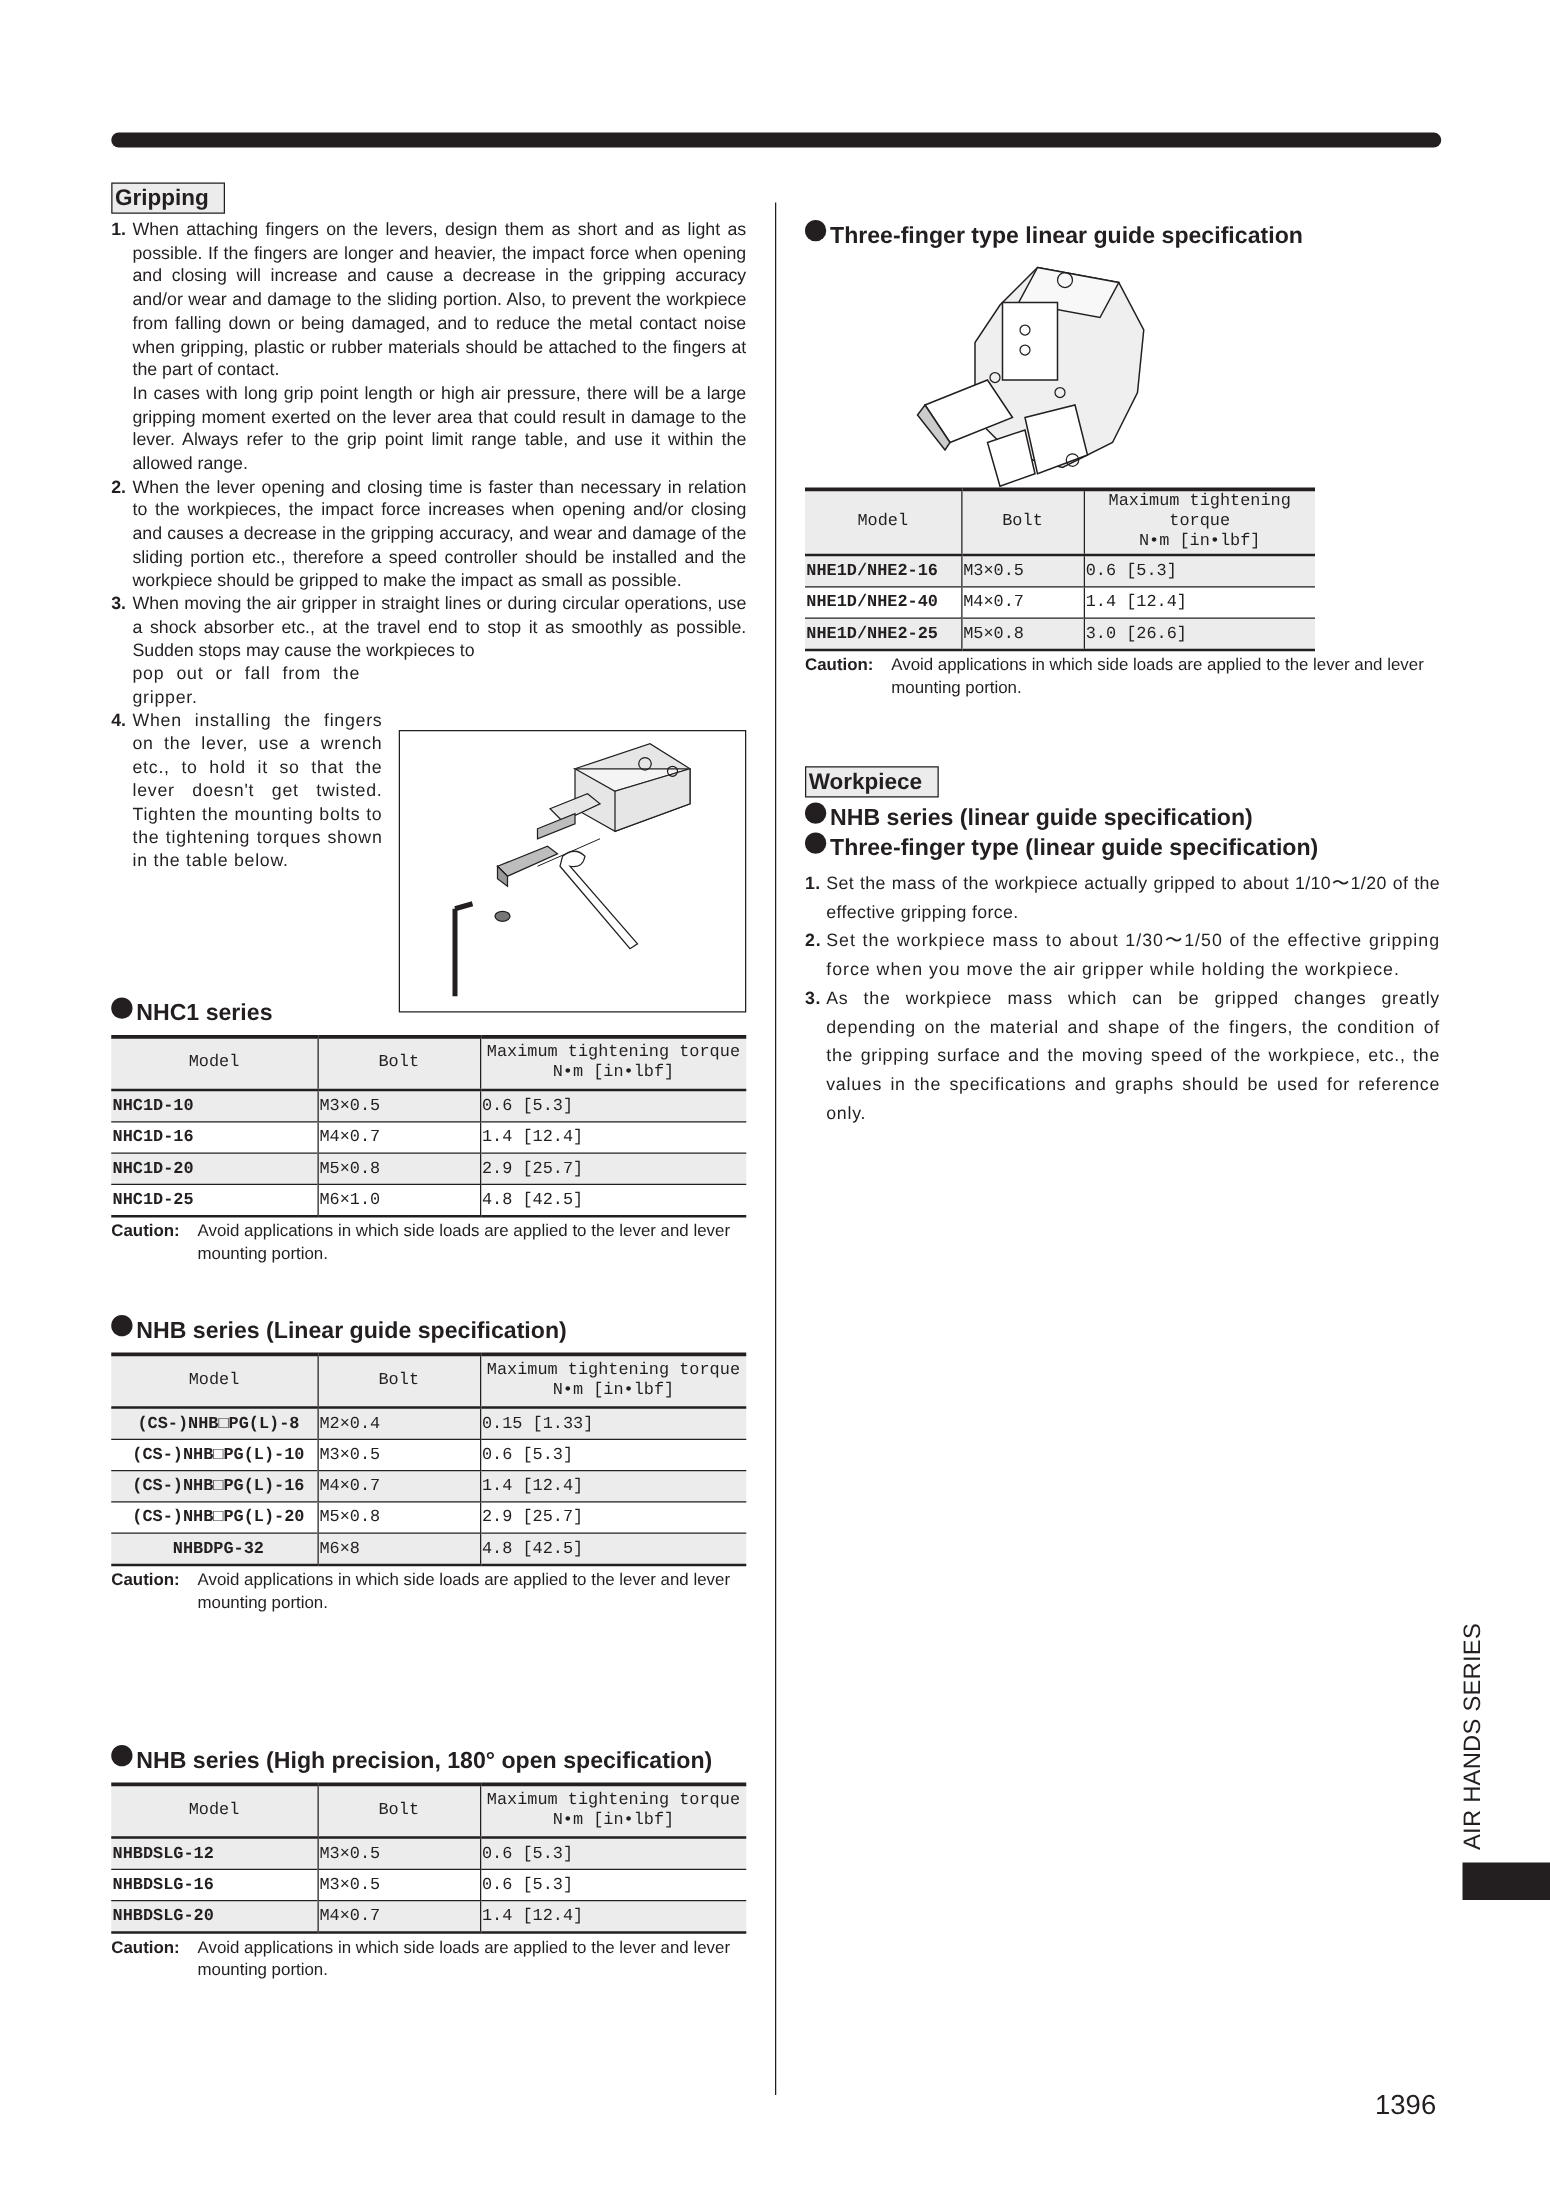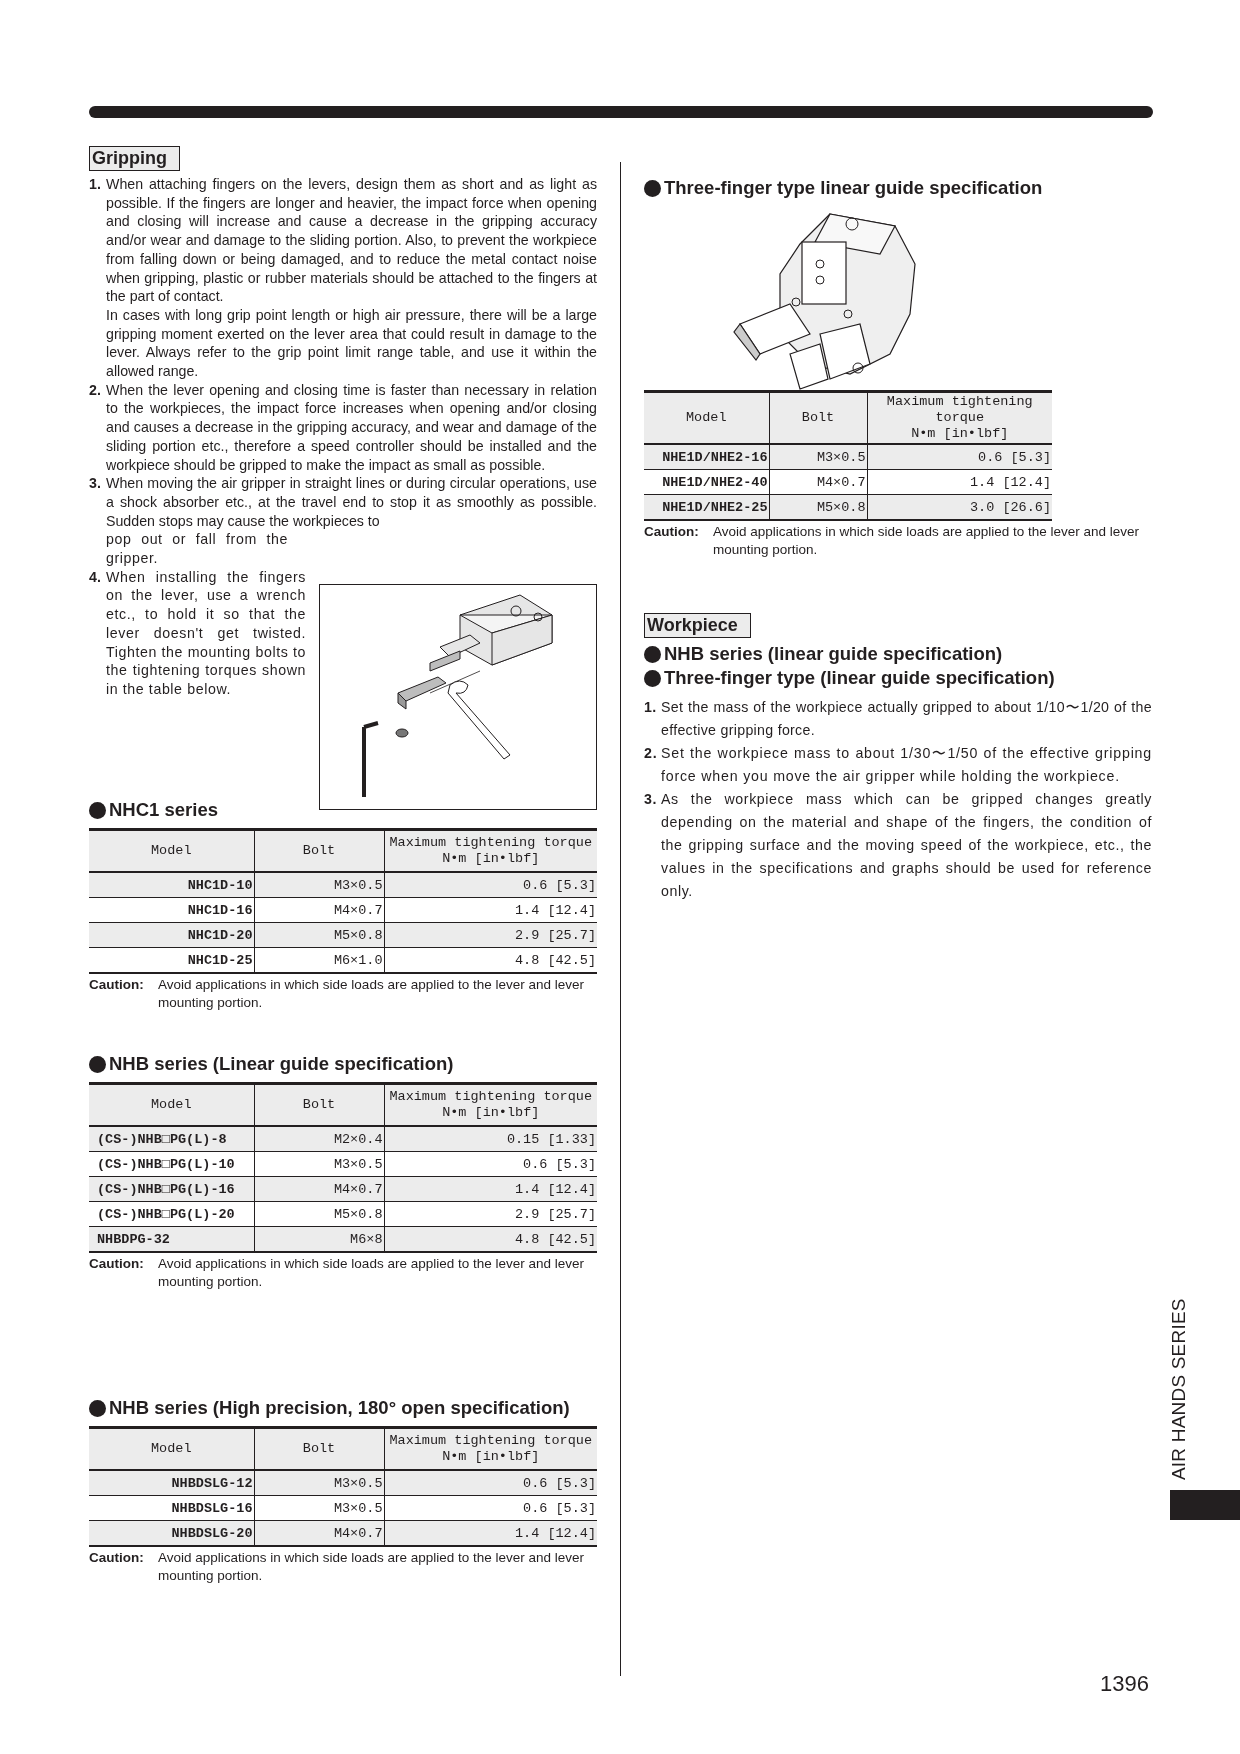--- a/index.html
+++ b/index.html
@@ -30,42 +30,42 @@
   ol.notes li .num { position: absolute; left: 0; top: 0; font-weight: bold; }
   ol.notes li p { margin: 0; }
   .narrow { width: 200px; letter-spacing: 0.6px; text-align: justify; }
 
   .figure-box {
     position: absolute; left: 230px; top: 438px; width: 276px; height: 224px;
     border: 1px solid #231f20; background: #fff;
   }
 
   .bullet-title {
-    font-weight: bold; font-size: 18.5px; line-height: 24px; display: flex; align-items: center;
+    font-weight: bold; font-size: 18.5px; line-height: 24px; display: flex; 
   }
   .bullet-title .dot {
     display: inline-block; width: 17px; height: 17px; border-radius: 50%;
     background: #231f20; margin-right: 3px;
   }
 
   table.spec {
     border-collapse: collapse; width: 508px; font-size: 13.5px; margin-top: 6px; font-family: Liberation Mono, monospace;
   }
   table.spec th {
     background: #ececec; font-weight: normal; height: 38px; line-height: 16px;
     border-top: 3px solid #231f20; border-bottom: 2px solid #231f20;
   }
   table.spec td {
-    height: 22px; text-align: right; border-top: 1px solid #231f20;
+    height: 22px; text-align: left; border-top: 1px solid #231f20;
   }
   table.spec tr:nth-child(even) td { background: #ececec; }
   table.spec tr:last-child td { border-bottom: 2.5px solid #231f20; }
   table.spec th + th, table.spec td + td { border-left: 1px solid #231f20; }
   table.spec td.model { font-weight: bold; }
-  table.spec td.model.left { text-align: left; padding-left: 8px; }
+  table.spec td.model.left { text-align: center; padding-left: 8px; }
 
   .caution { display: flex; font-size: 13.5px; line-height: 18px; margin-top: 2px; }
   .caution .lbl { font-weight: bold; width: 69px; flex: none; }
 
   .side-tab {
     position: absolute; left: 1170px; top: 1490px; width: 70px; height: 30px; background: #231f20;
   }
   .side-label {
     position: absolute; left: 1168px; top: 1480px; transform-origin: left top;
     transform: rotate(-90deg); font-size: 19px; letter-spacing: 0.2px; white-space: nowrap;

